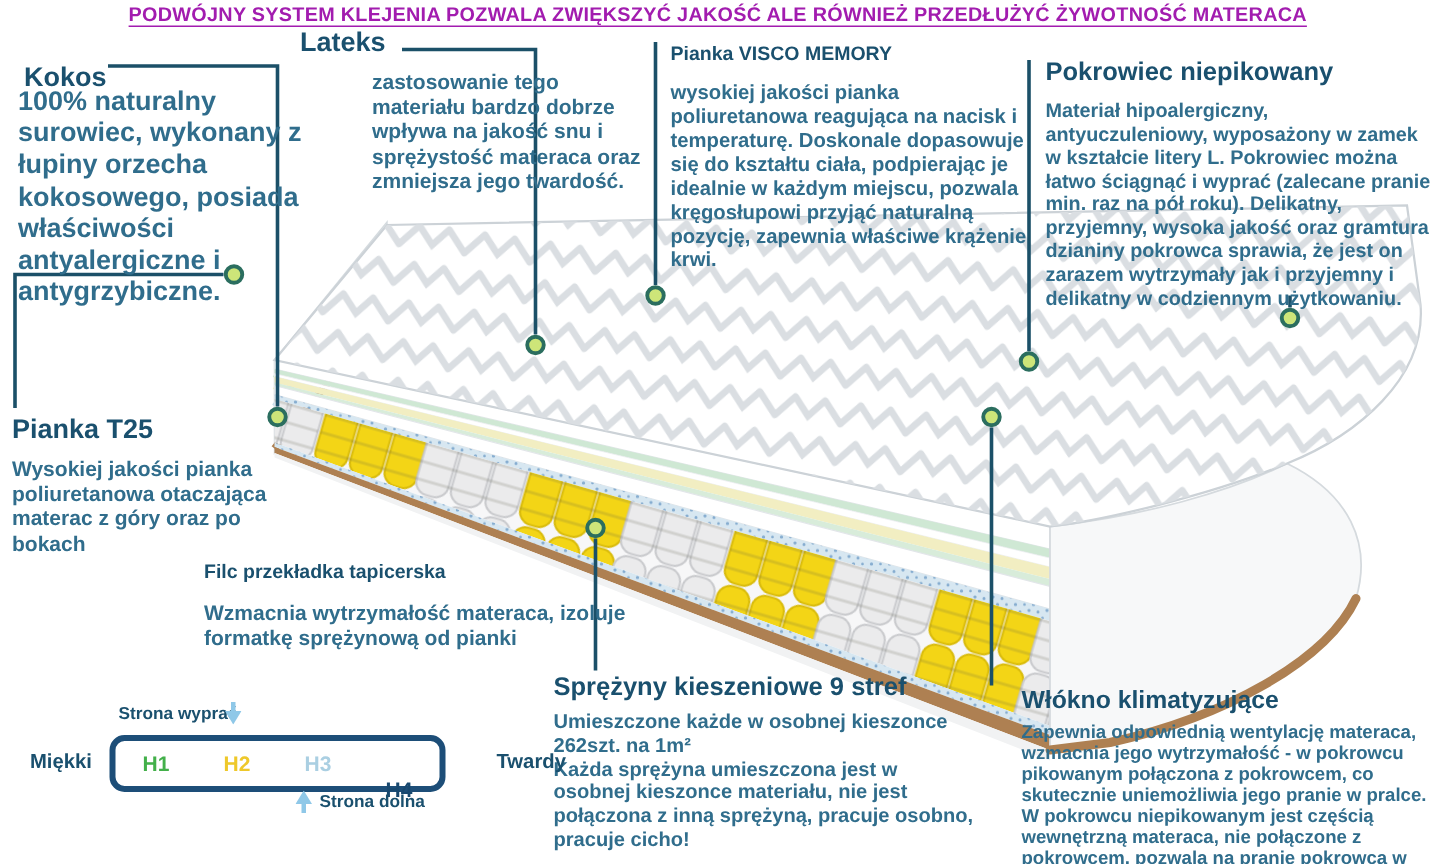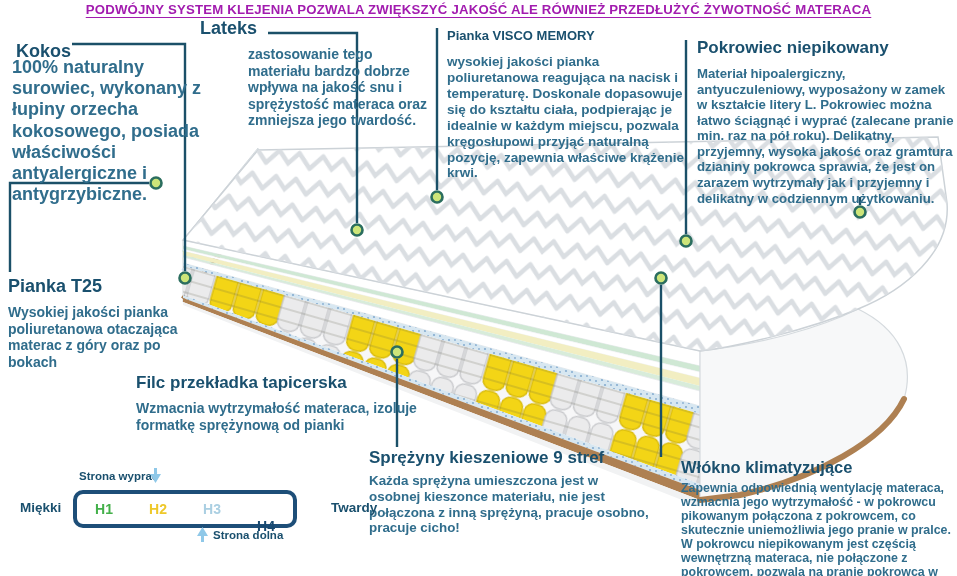--- a/index.html
+++ b/index.html
@@ -14,21 +14,21 @@
   #sec-kokos-t{left:16px;top:30px;font-size:18px;margin-top:12px;}
   #sec-kokos-b{left:12px;top:57px;width:190px;font-size:18px;}
   #sec-lateks-t{left:200px;top:19px;font-size:18px;}
   #sec-lateks-b{left:200px;top:46px;width:180px;font-size:14px;margin-left:48px;}
   #sec-visco-t{left:447px;top:29px;font-size:13px;}
   #sec-visco-b{left:447px;top:54px;width:246px;font-size:13.5px;}
   #sec-pokrowiec-t{left:697px;top:39px;font-size:17px;}
   #sec-pokrowiec-b{left:697px;top:66px;width:260px;font-size:13.2px;}
   #sec-t25-t{left:8px;top:277px;font-size:18px;}
   #sec-t25-b{left:8px;top:304px;width:182px;font-size:14px;}
-  #sec-filc-t{left:136px;top:374px;font-size:17px;}
+  #sec-filc-t{left:136px;top:374px;font-size:13px;}
   #sec-filc-b{left:136px;top:400px;width:290px;font-size:14px;}
   #sec-sprezyny-t{left:369px;top:449px;font-size:17px;}
   #sec-sprezyny-b{left:369px;top:473px;width:280px;font-size:13.4px;}
   #sec-wlokno-t{left:681px;top:459px;font-size:16.5px;}
   #sec-wlokno-b{left:681px;top:481px;width:278px;font-size:12.4px;line-height:1.13;}
   
   .scale-box{left:73px;top:490px;width:216px;height:30px;border:4px solid #1d4e78;
              border-radius:10px;background:#fff;display:flex;align-items:center;}
   .scale-box span{flex:1;text-align:center;font-size:14px;font-weight:700;}
   .scale-side{color:#1a506e;font-weight:700;font-size:13.5px;}
@@ -136,20 +136,21 @@
 <div class="abs sec-body" id="sec-pokrowiec-b">Materiał hipoalergiczny, antyuczuleniowy, wyposażony w zamek w kształcie litery L. Pokrowiec można łatwo ściągnąć i wyprać (zalecane pranie min. raz na pół roku). Delikatny, przyjemny, wysoka jakość oraz gramtura dzianiny pokrowca sprawia, że jest on zarazem wytrzymały jak i przyjemny i delikatny w codziennym użytkowaniu.</div>
 
 <div class="abs sec-title" id="sec-t25-t">Pianka T25</div>
 <div class="abs sec-body" id="sec-t25-b">Wysokiej jakości pianka poliuretanowa otaczająca materac z góry oraz po bokach</div>
 
 <div class="abs sec-title" id="sec-filc-t">Filc przekładka tapicerska</div>
 <div class="abs sec-body" id="sec-filc-b">Wzmacnia wytrzymałość materaca, izoluje formatkę sprężynową od pianki</div>
 
 <div class="abs sec-title" id="sec-sprezyny-t">Sprężyny kieszeniowe 9 stref</div>
 <div class="abs sec-body" id="sec-sprezyny-b">
+  <p>Umieszczone każde w osobnej kieszonce 262szt. na 1m²</p>
   <p>Każda sprężyna umieszczona jest w osobnej kieszonce materiału, nie jest połączona z inną sprężyną, pracuje osobno, pracuje cicho!</p>
 </div>
 
 <div class="abs sec-title" id="sec-wlokno-t">Włókno klimatyzujące</div>
 <div class="abs sec-body" id="sec-wlokno-b">Zapewnia odpowiednią wentylację materaca, wzmacnia jego wytrzymałość - w pokrowcu pikowanym połączona z pokrowcem, co skutecznie uniemożliwia jego pranie w pralce. W pokrowcu niepikowanym jest częścią wewnętrzną materaca, nie połączone z pokrowcem, pozwala na pranie pokrowca w pralce.</div>
 
 <div class="abs scale-side" id="lbl-soft">Miękki</div>
 <div class="abs scale-box">
   <span style="color: rgb(67, 176, 74);">H1</span>
   <span style="color: rgb(238, 200, 42);">H2</span>

